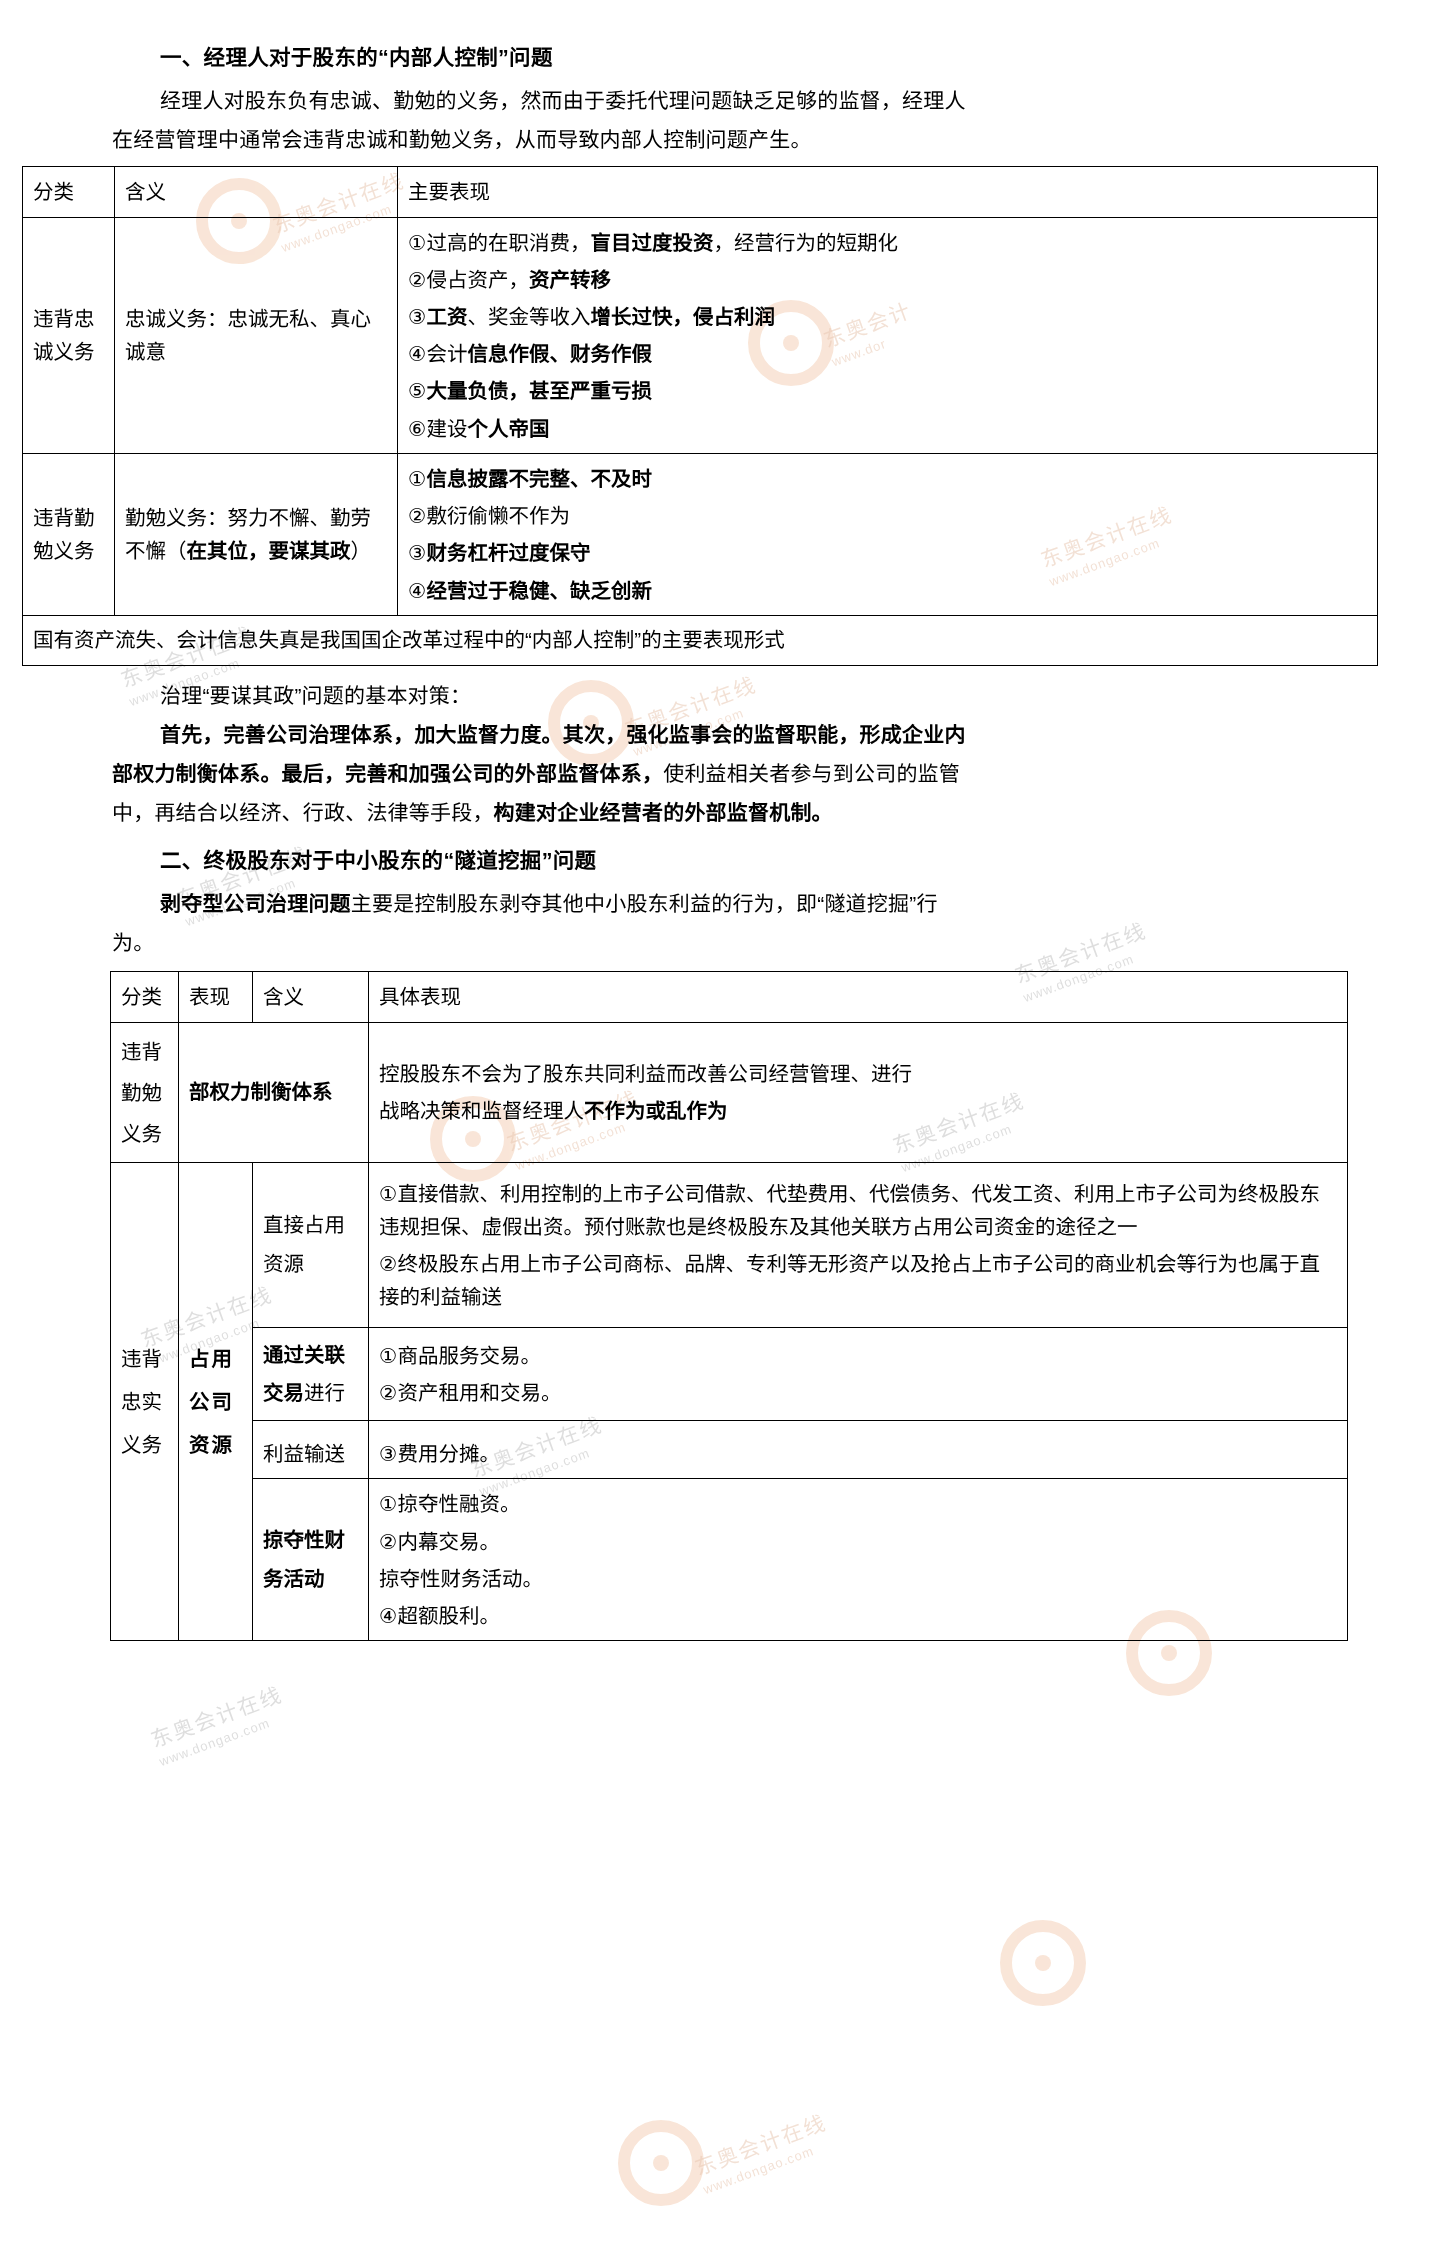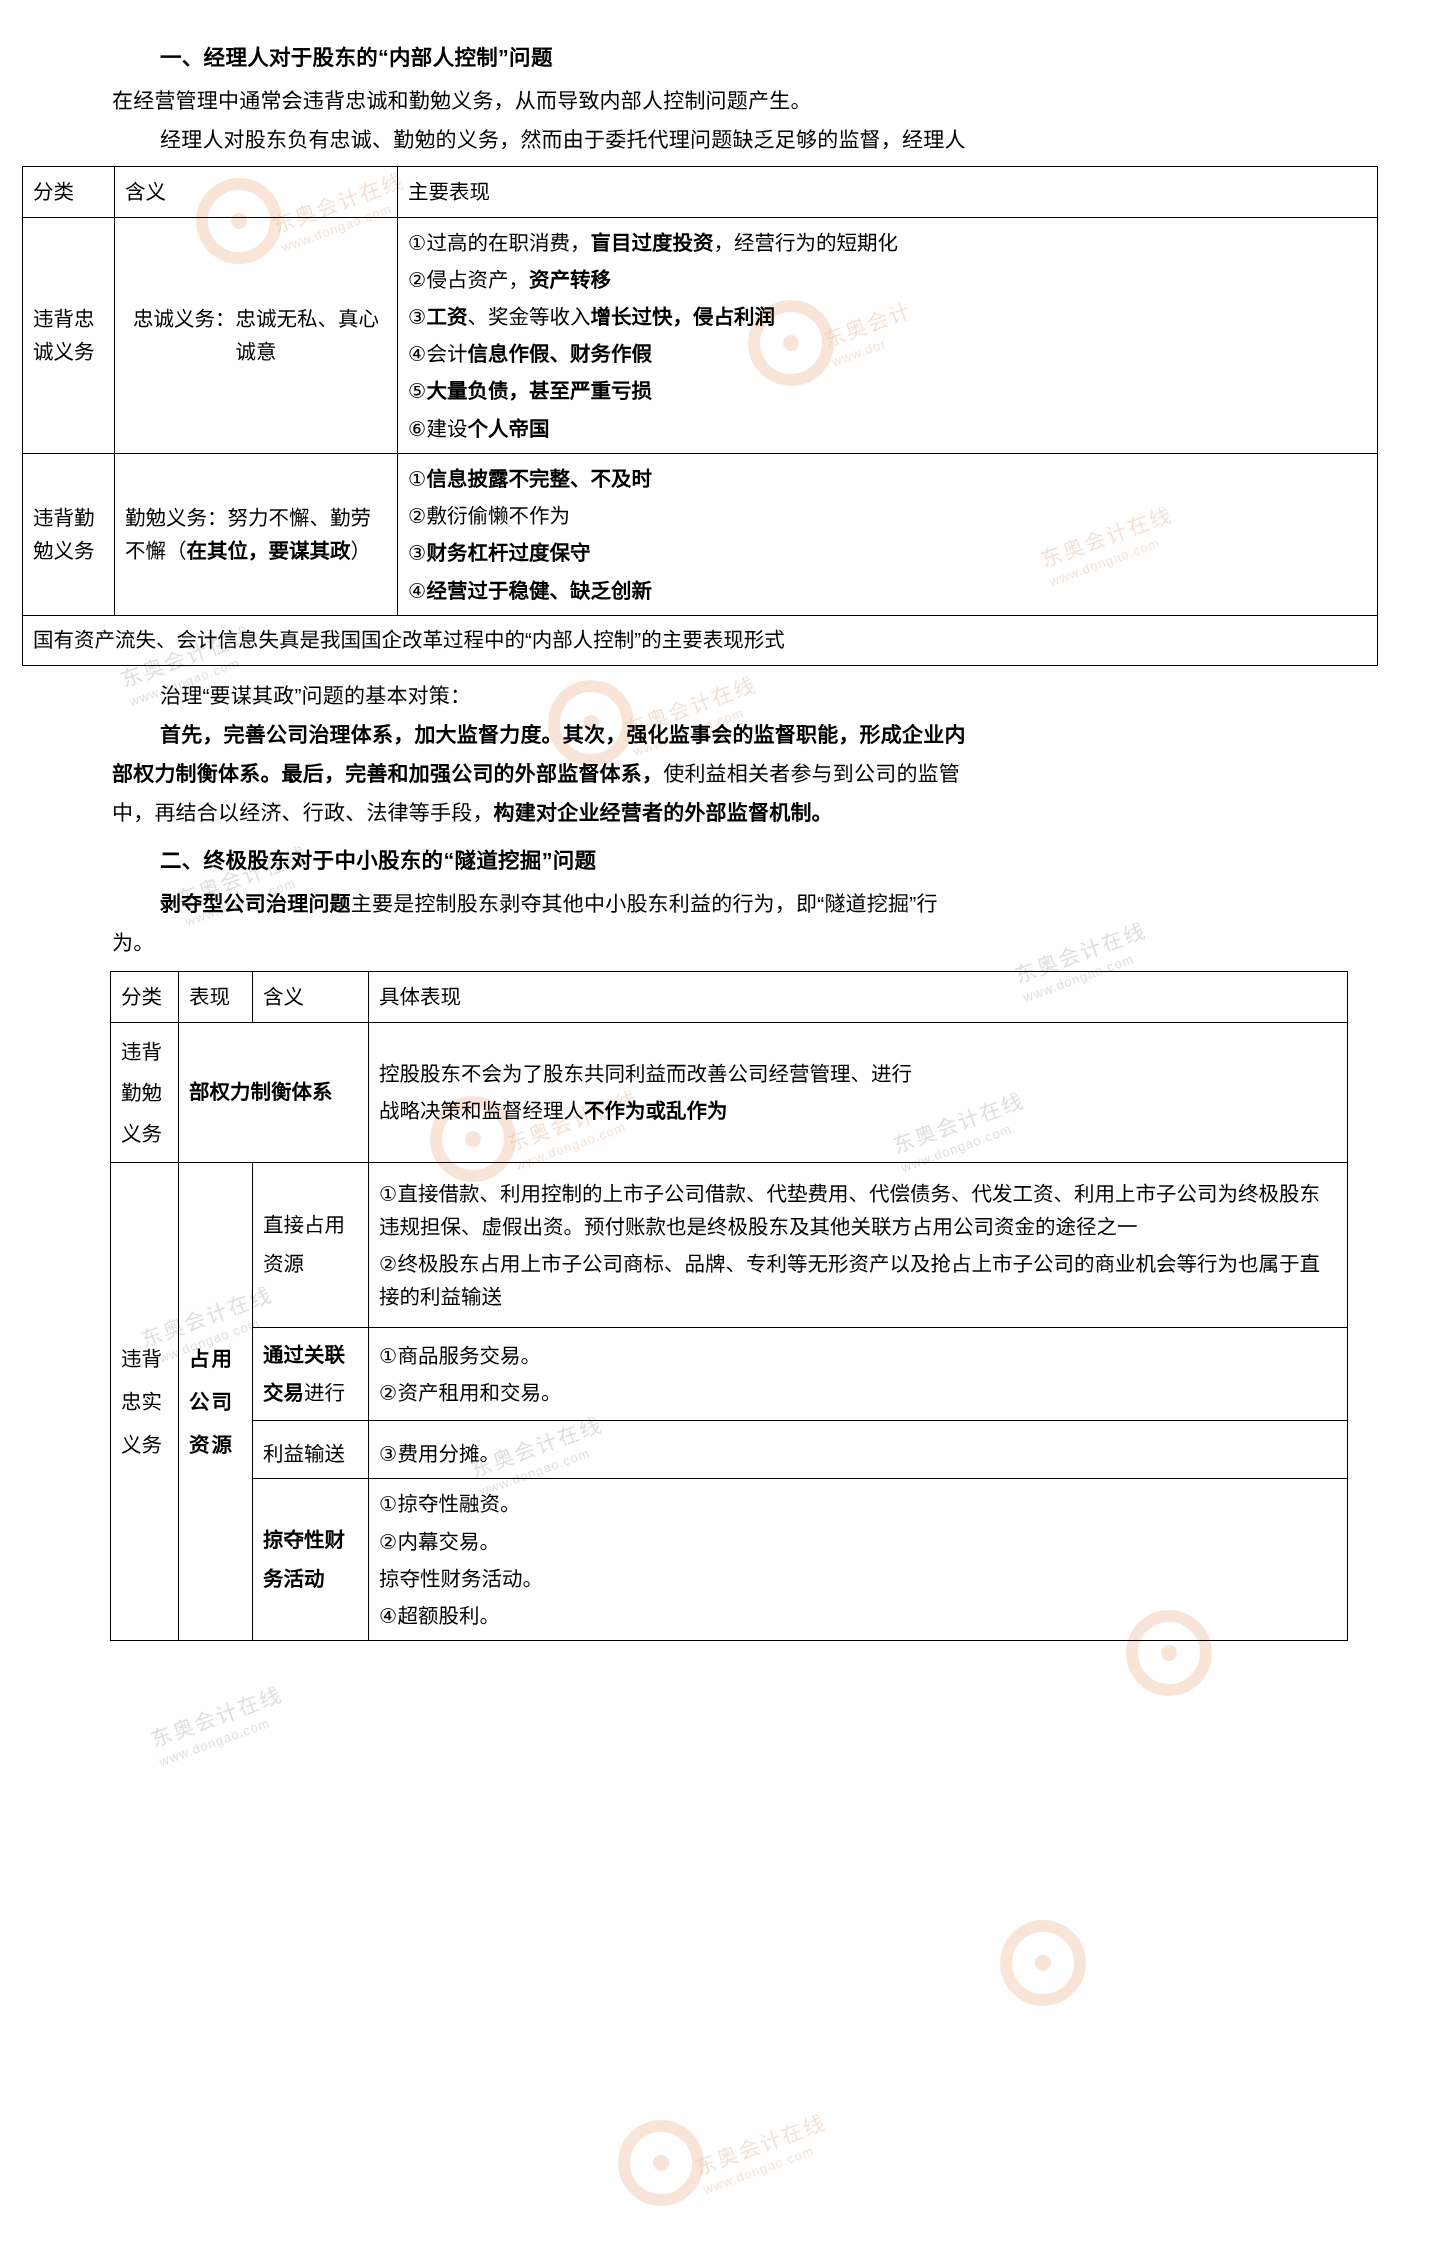--- a/index.html
+++ b/index.html
@@ -206,39 +206,39 @@
       <span class="wm-sub">www.dongao.com</span>
     </div>
 
     <div class="wm-ring" style="left:1000px; top:1920px;"></div>
   </div>
 
   <div class="content">
 
     <h2 class="sec-title">一、经理人对于股东的“内部人控制”问题</h2>
 
+    <p class="para indent">经理人对股东负有忠诚、勤勉的义务，然而由于委托代理问题缺乏足够的监督，经理人</p>
     <p class="para cont">在经营管理中通常会违背忠诚和勤勉义务，从而导致内部人控制问题产生。</p>
-    <p class="para indent">经理人对股东负有忠诚、勤勉的义务，然而由于委托代理问题缺乏足够的监督，经理人</p>
 
     <table class="doc" id="table1">
       <colgroup>
         <col style="width:92px">
         <col style="width:283px">
         <col style="width:980px">
       </colgroup>
       <tbody>
         <tr>
           <td class="center mid">分类</td>
           <td class="center mid">含义</td>
           <td class="center mid">主要表现</td>
         </tr>
 
         <tr>
           <td class="mid" style="text-align:left;margin-top:32px;">违背忠诚义务</td>
-          <td class="mid" style="text-align:center;">忠诚义务：忠诚无私、真心诚意</td>
+          <td class="mid" style="text-align:left;">忠诚义务：忠诚无私、真心诚意</td>
           <td class="top">
             <span class="cell-line">
               <span>①</span><span>过高的在职消费，</span><b>盲目过度投资</b><span>，经营行为的短期化</span>
             </span>
             <span class="cell-line">
               <span>②</span><span>侵占资产，</span><b>资产转移</b>
             </span>
             <span class="cell-line">
               <span>③</span><b>工资</b><span>、奖金等收入</span><b>增长过快，侵占利润</b>
             </span>

